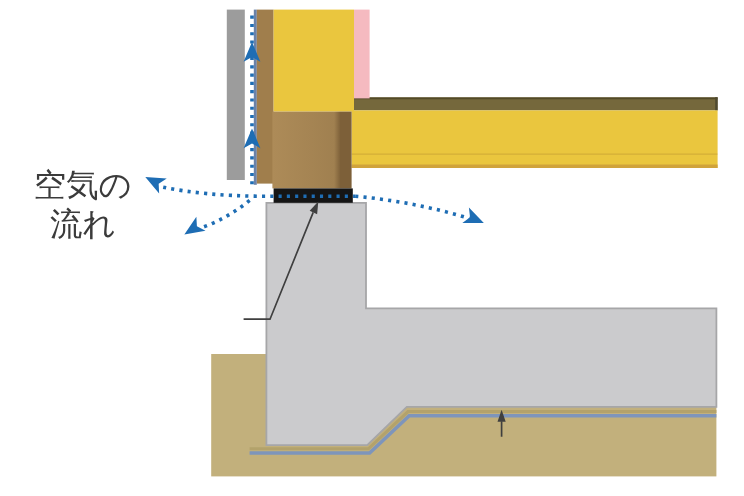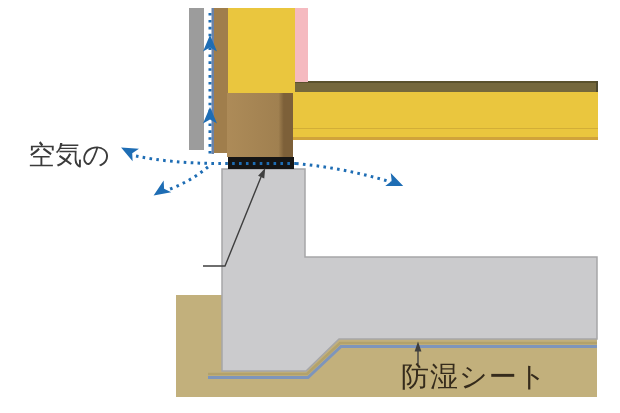--- a/index.html
+++ b/index.html
@@ -89,17 +89,17 @@
 
     <path class="leader" d="M203,266 H225 L261,177"></path>
     <polygon class="leader-ah" points="5.5,0 -4.5,3.4 -4.5,-3.4" transform="translate(263,173) rotate(-66)"></polygon>
 
     <path class="leader" d="M418,364 V351"></path>
     <polygon class="leader-ah" points="5.5,0 -4.5,3.4 -4.5,-3.4" transform="translate(418,347) rotate(-90)"></polygon>
   </svg>
 
   <div class="lbl" id="airflow-label">
     <div>空気の</div>
+    <div>流れ</div>
   </div>
 
 
-  <div class="lbl" id="sheet-label">防湿シート</div>
 </div>
 
 </body></html>

